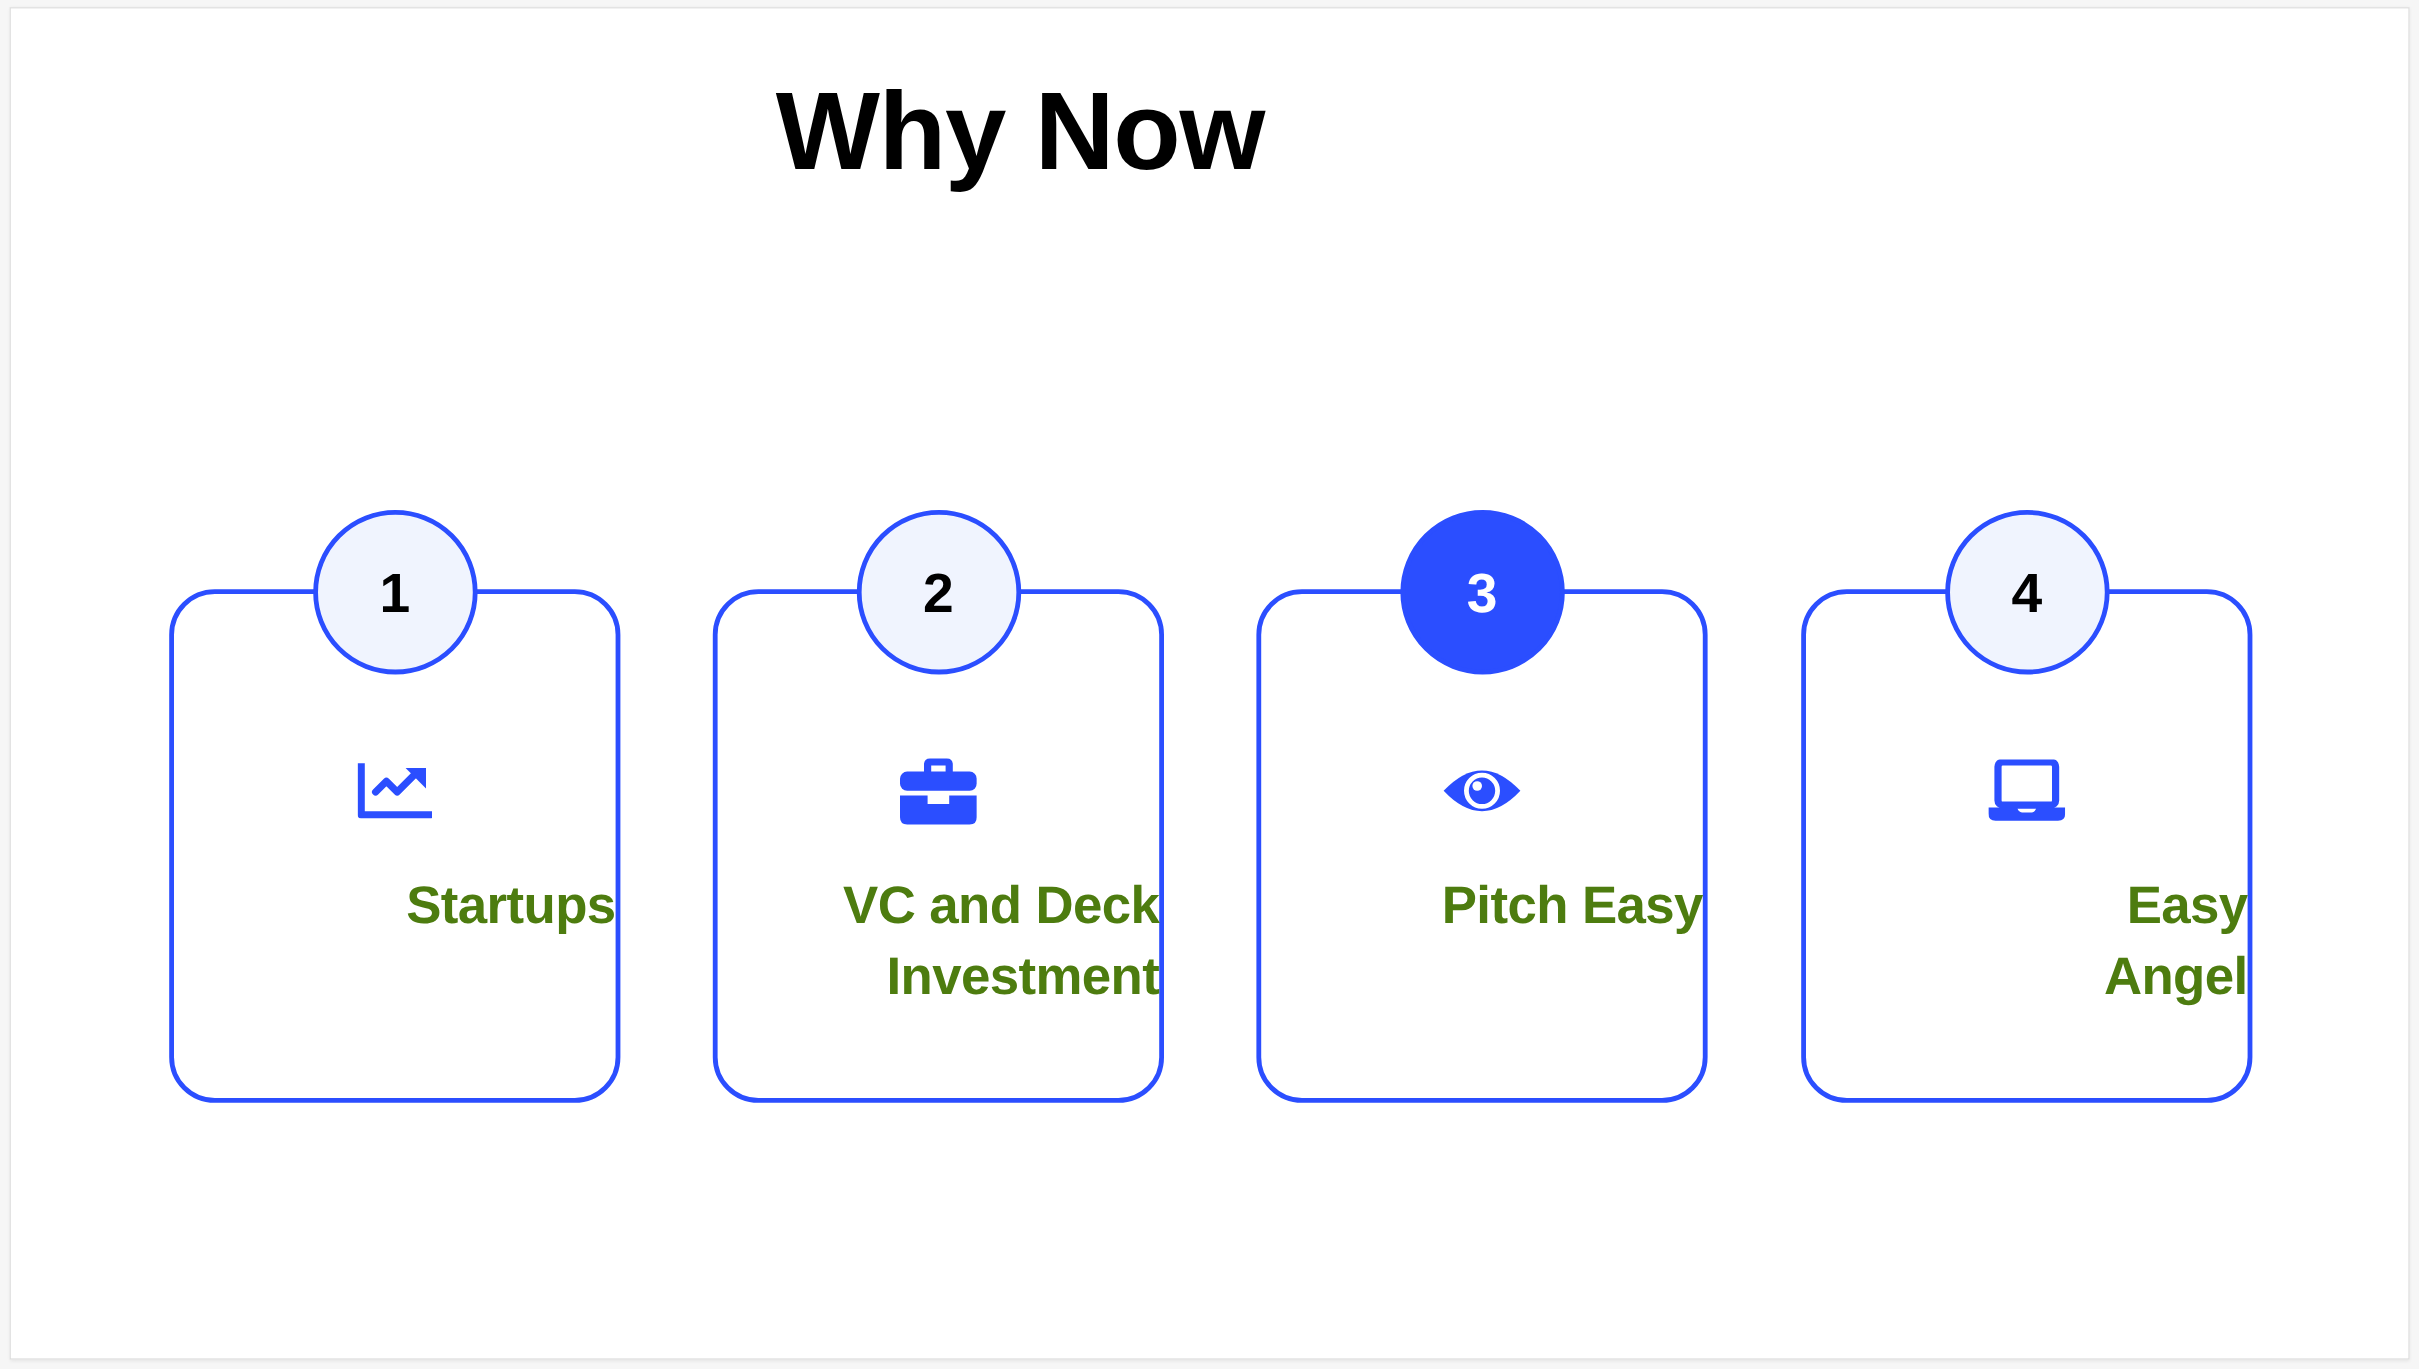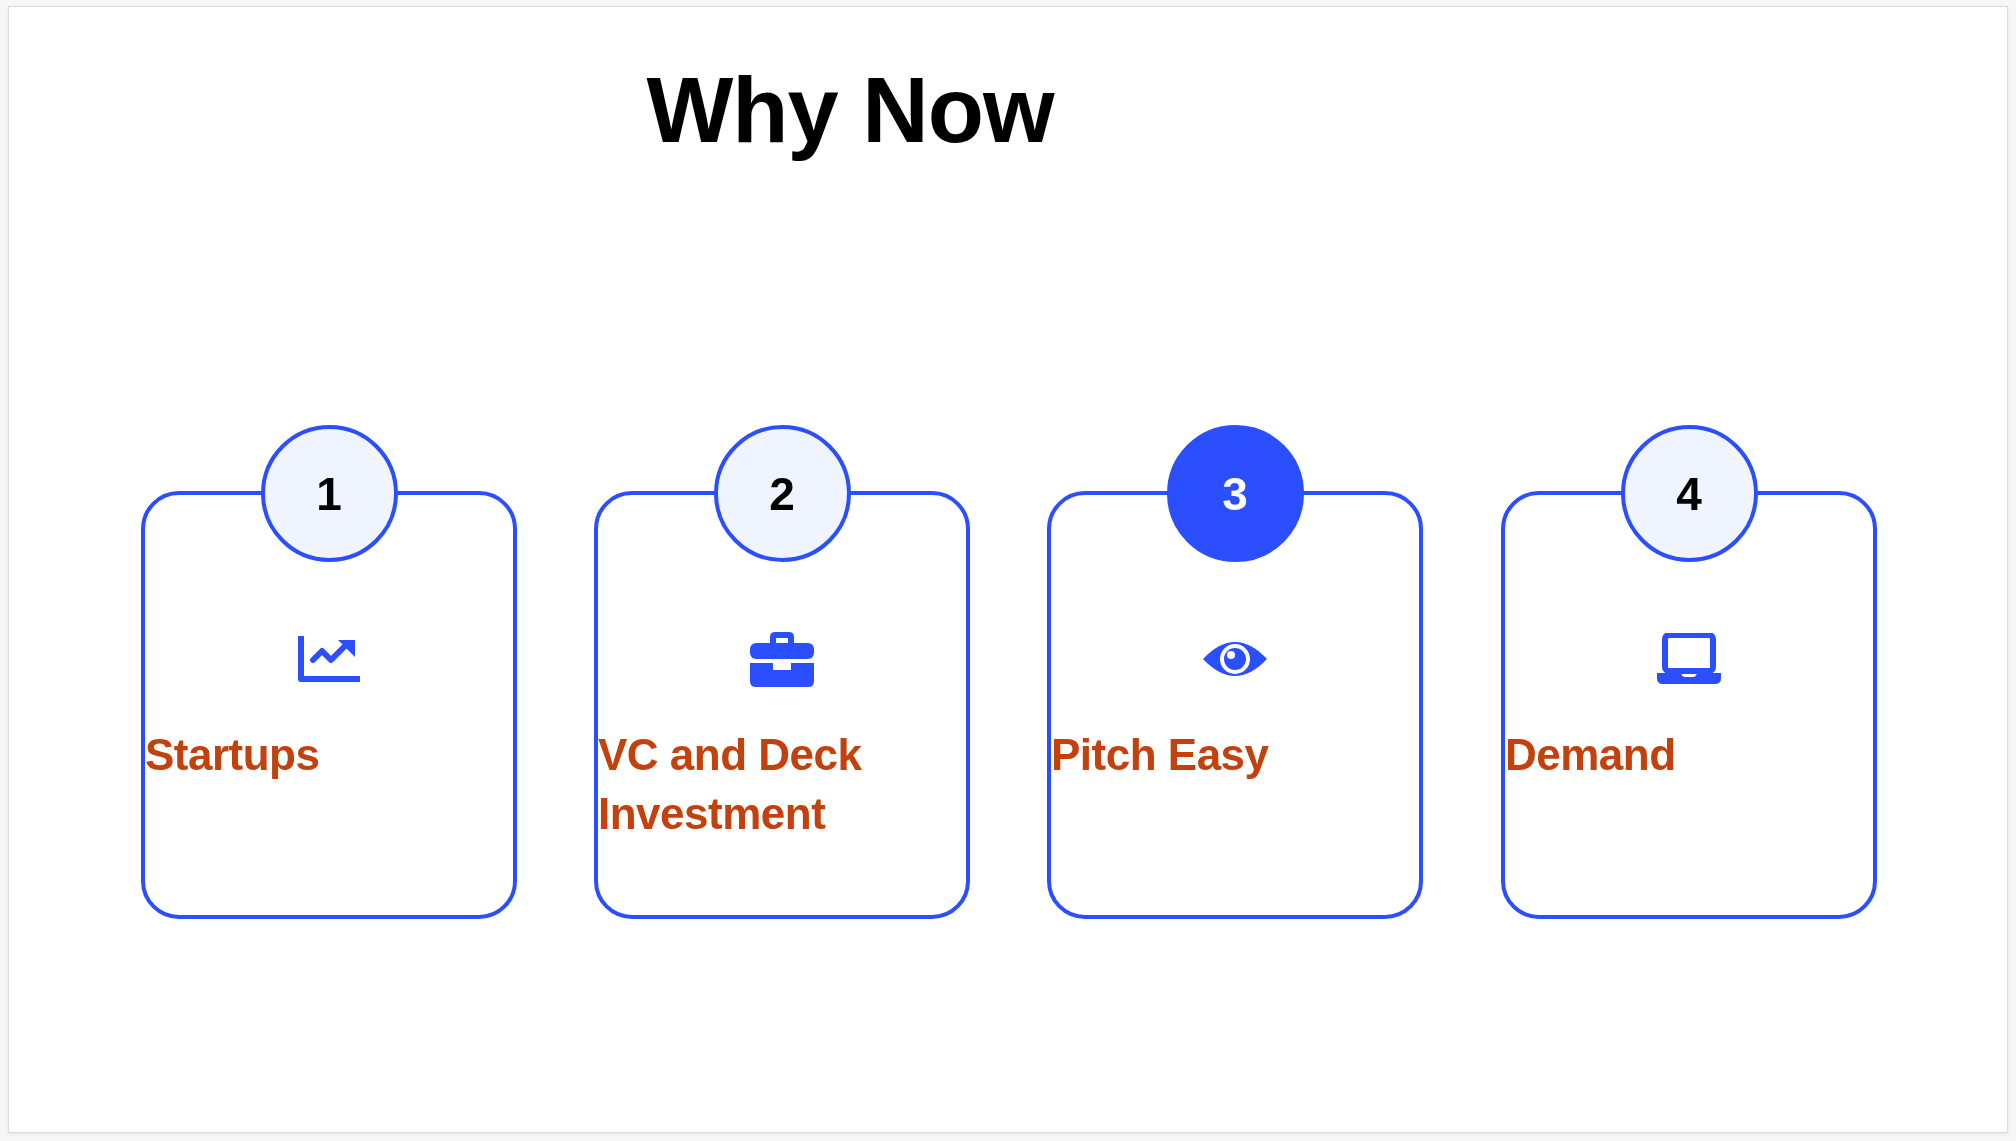--- a/index.html
+++ b/index.html
@@ -77,24 +77,24 @@
       justify-content: center;
     }
     .icon svg {
       display: block;
     }
     .label {
       position: absolute;
       left: 0;
       top: 230px;
       width: 100%;
-      text-align: left;
+      text-align: right;
       font-size: 44px;
       font-weight: 700;
-      color: #c2410c;
+      color: #4d7c0f;
       line-height: 59px;
       letter-spacing: -0.5px;
     }
     .label span {
       display: block;
     }
   </style>
 </head>
 <body>
 
@@ -148,15 +148,16 @@
 
 <div class="card" style="left:1501px;">
   <div class="badge">4</div>
   <div class="icon">
     <svg width="64" height="52" viewBox="0 0 64 52">
       <rect x="8" y="2" width="48" height="36" rx="4" fill="none" stroke="#2b4eff" stroke-width="6"></rect>
       <path d="M0 40 H24 Q25 44 28 44 H36 Q39 44 40 40 H64 V45 Q64 51 58 51 H6 Q0 51 0 45 Z" fill="#2b4eff"></path>
     </svg>
   </div>
   <div class="label">
-    <span>Demand</span>
+    <span>Easy</span>
+    <span>Angel</span>
   </div>
 </div>
 
 </body></html>

